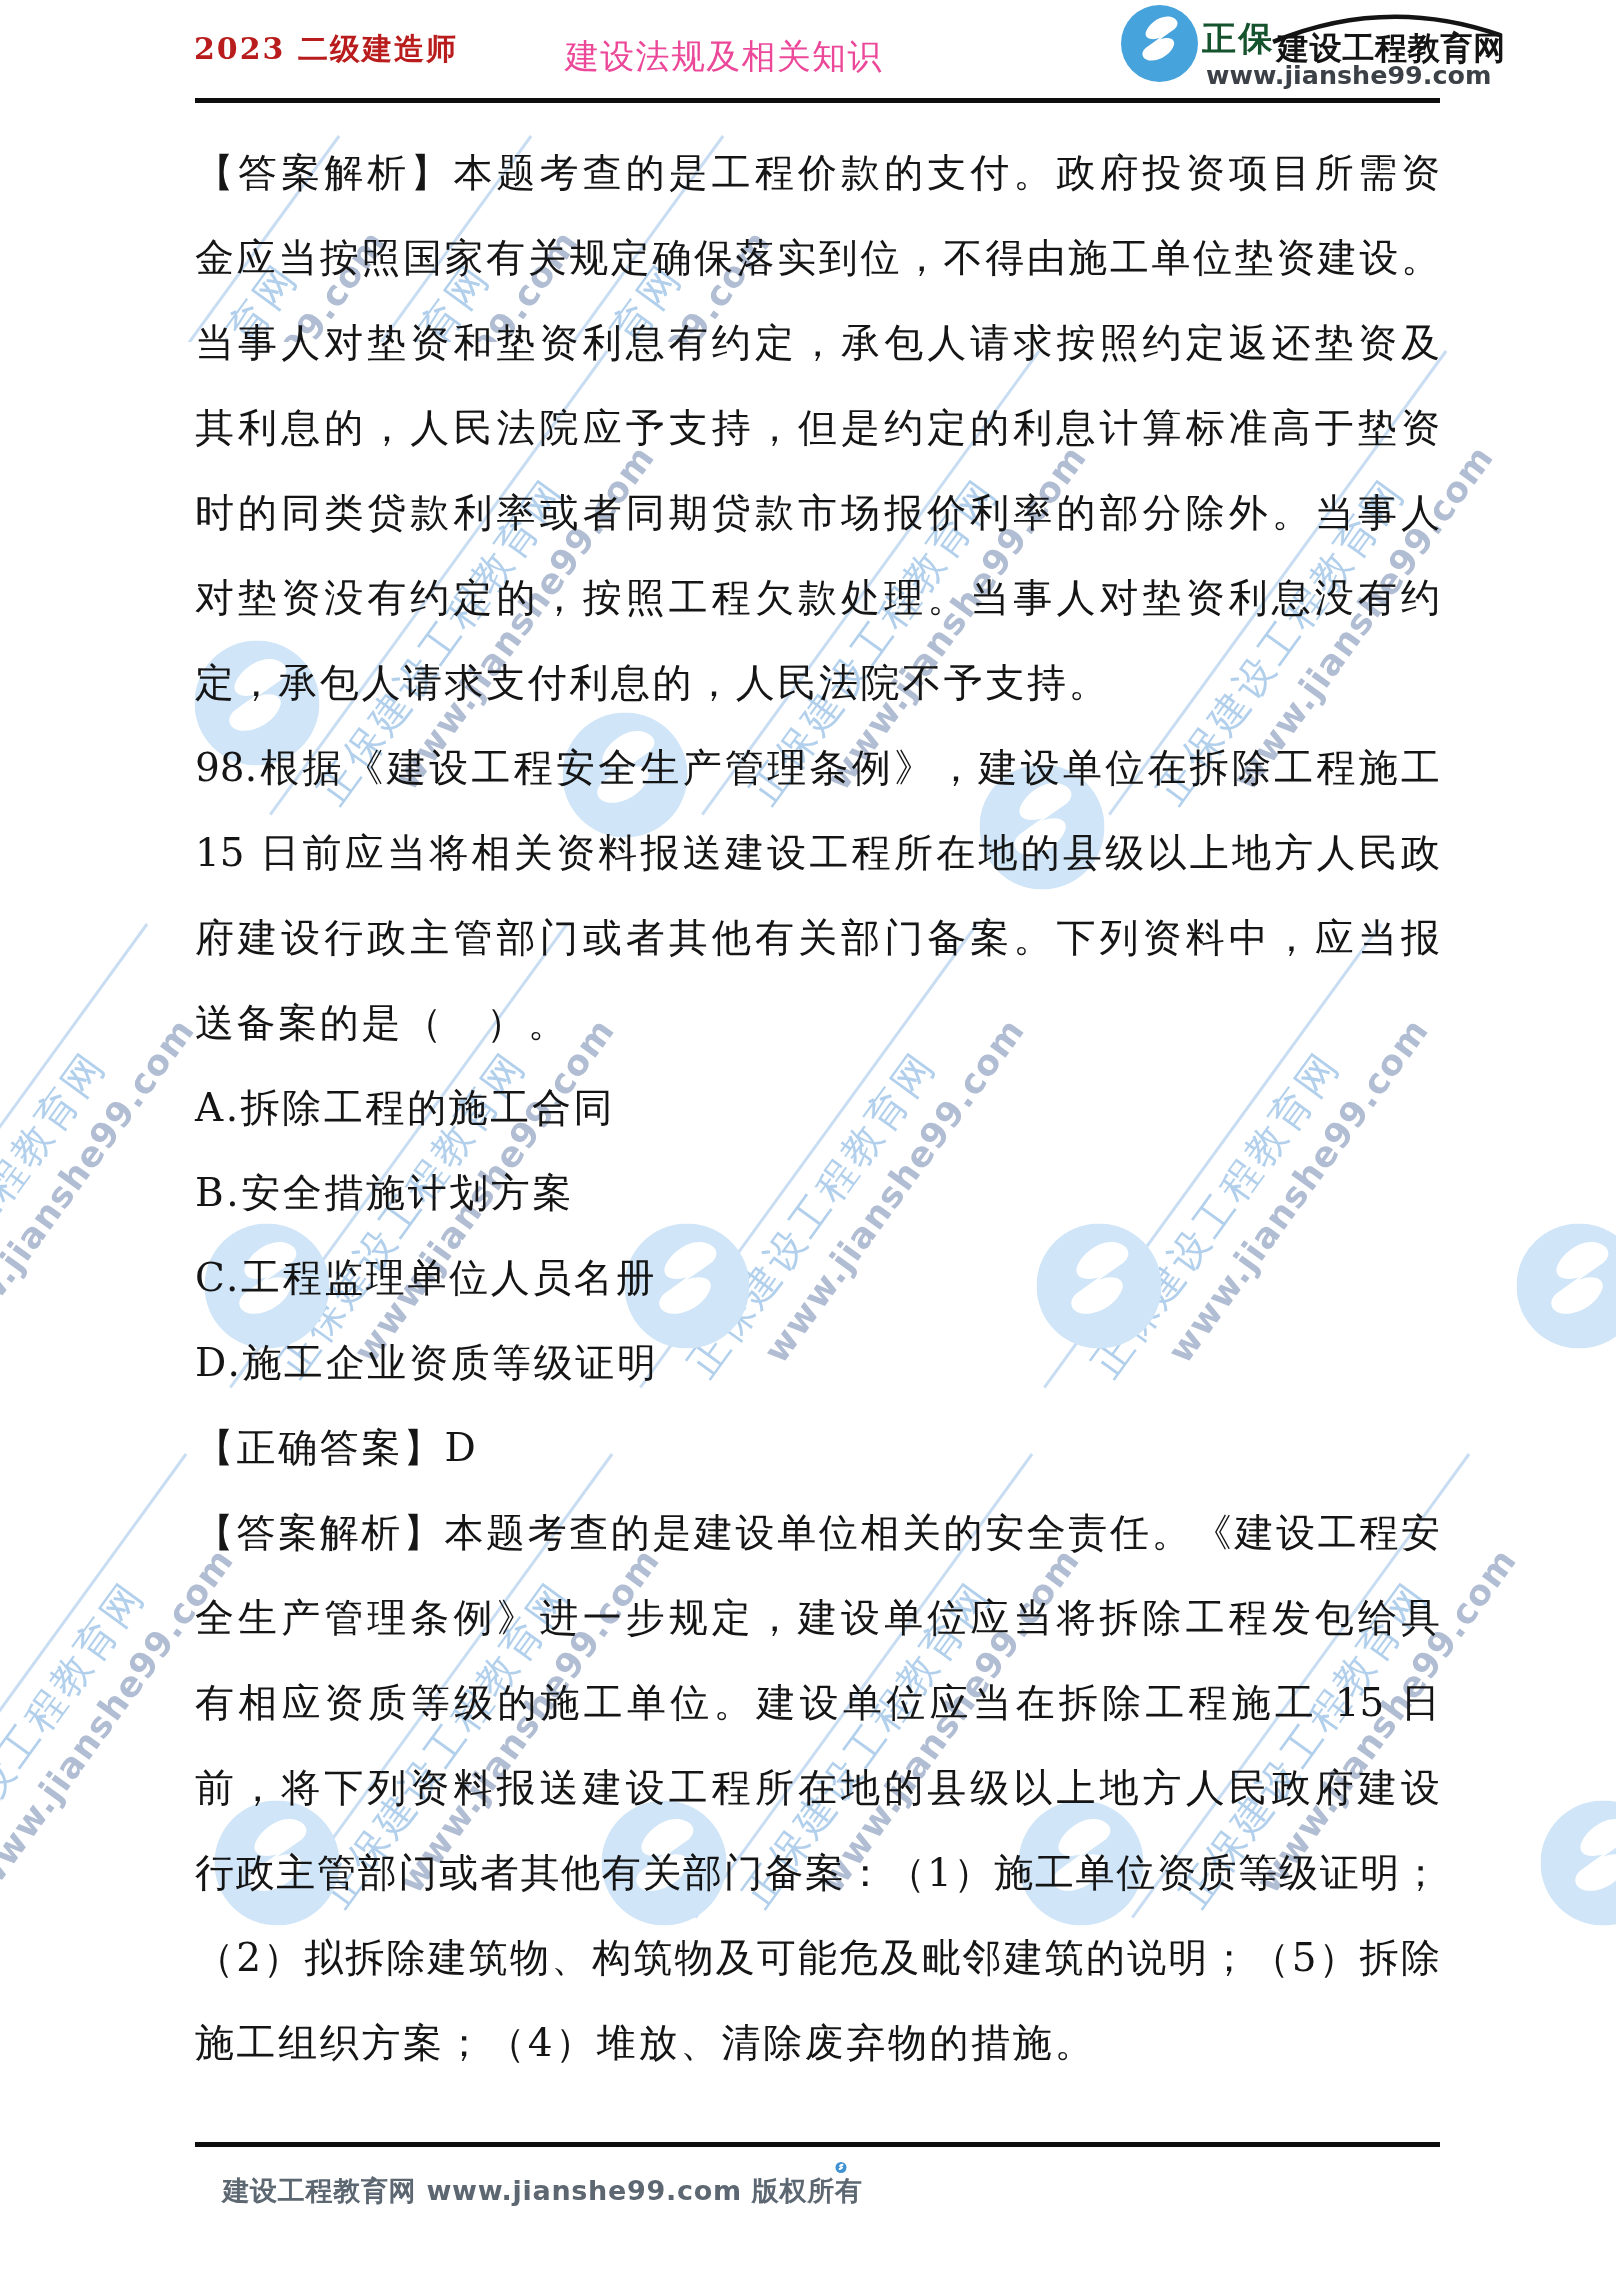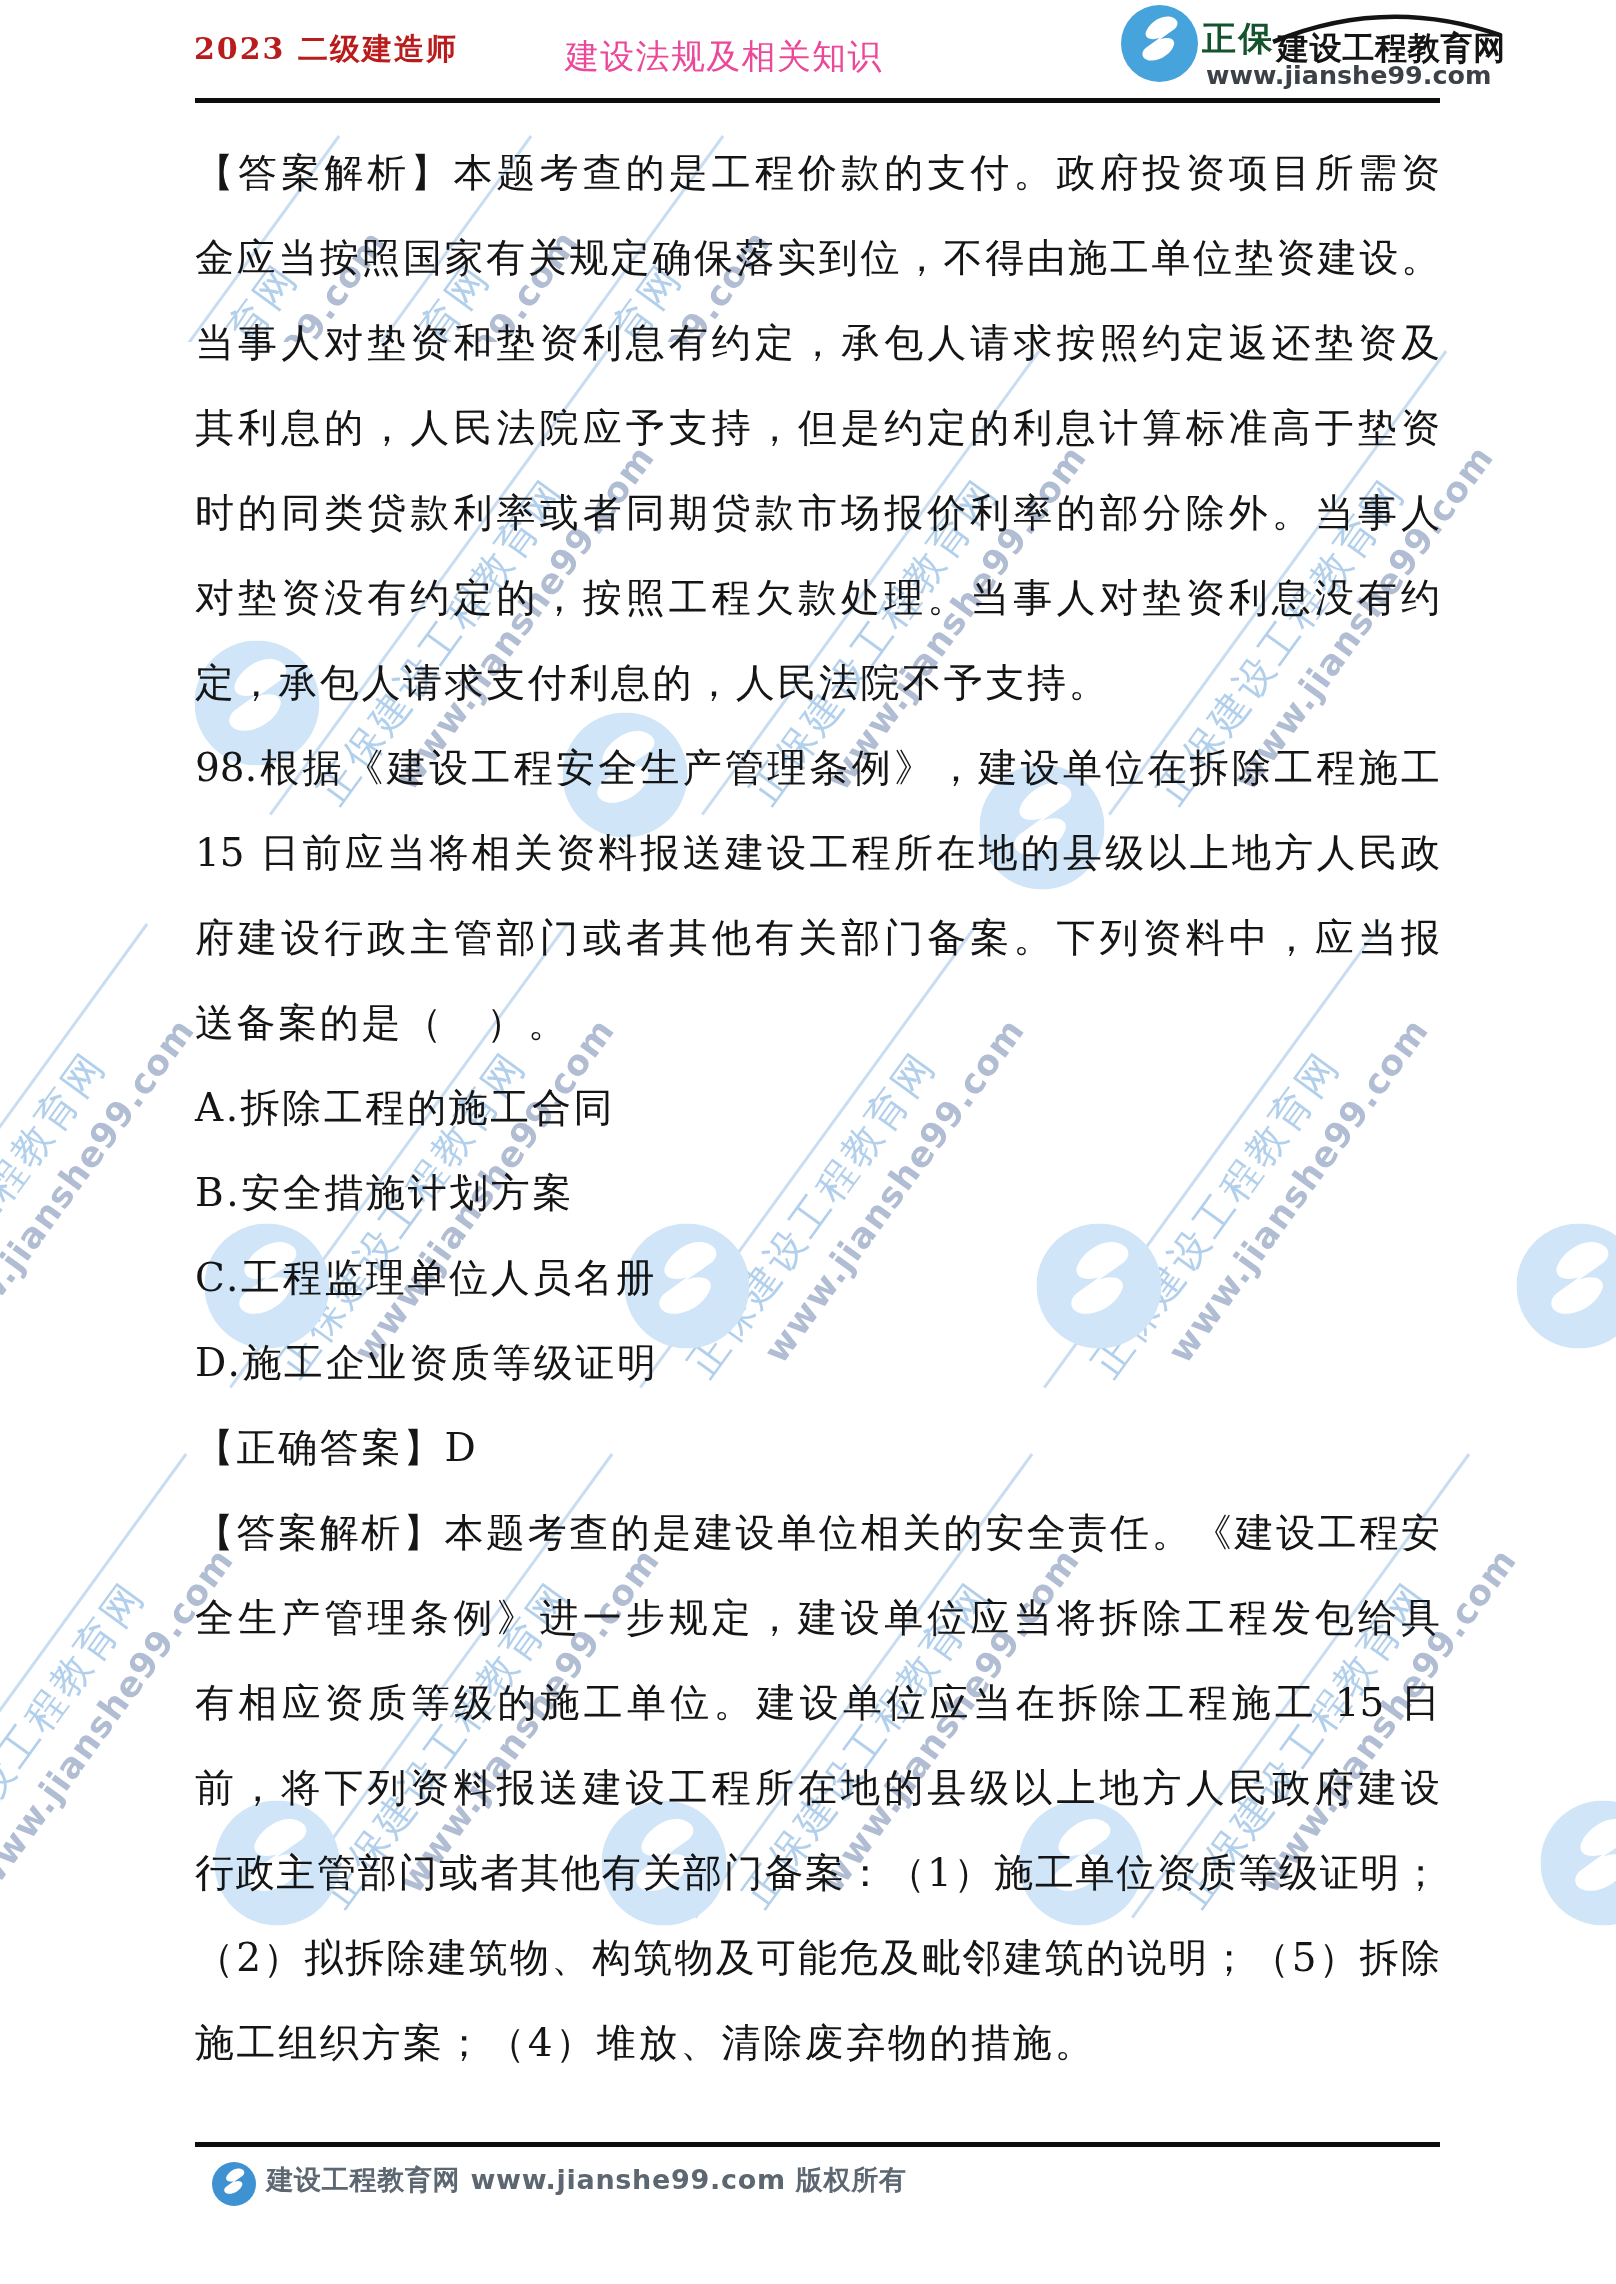--- a/index.html
+++ b/index.html
@@ -27,21 +27,21 @@
   .wm-layer{position:absolute;left:0;top:0;width:100%;height:100%;z-index:1;pointer-events:none;}
   .wm-t{position:absolute;transform:translate(-50%,-50%) rotate(-54deg);}
   .wm-line{width:573px;height:3.3px;background:#c9ddf2;margin-left:-46px;}
   .wm-cn{display:block;font-size:40px;color:#b2d0ec;letter-spacing:3.3px;white-space:nowrap;margin-top:7.8px;}
   .wm-www{display:block;font-family:"DejaVu Sans","Liberation Sans",sans-serif;font-weight:700;
           font-size:35px;color:#b1bdd3;letter-spacing:1.3px;margin:5.2px 0 0 55px;white-space:nowrap;}
   .wm-clip{position:absolute;left:0;top:114px;width:1616px;height:228px;overflow:hidden;}
   .wm-c{position:absolute;width:125px;height:125px;transform:translate(-50%,-50%);}
   
   .ft-rule{position:absolute;left:195px;top:2142px;width:1245px;height:4.6px;background:#0d0d0d;}
-  .ft{position:absolute;left:212px;top:2162px;height:47px;display:flex;align-items:flex-start;z-index:3;}
+  .ft{position:absolute;left:212px;top:2162px;height:47px;display:flex;align-items:flex-end;z-index:3;flex-direction:column;}
   .ft svg{width:44px;height:44px;}
   .ft-text{margin-left:10.4px;font-size:27px;color:#5c6771;font-weight:600;
            font-family:"DejaVu Sans","Liberation Sans",sans-serif;letter-spacing:0.7px;white-space:nowrap;}
 </style>
 </head>
 <body>
 
 <div id="page">
 
   <div class="wm-layer">

